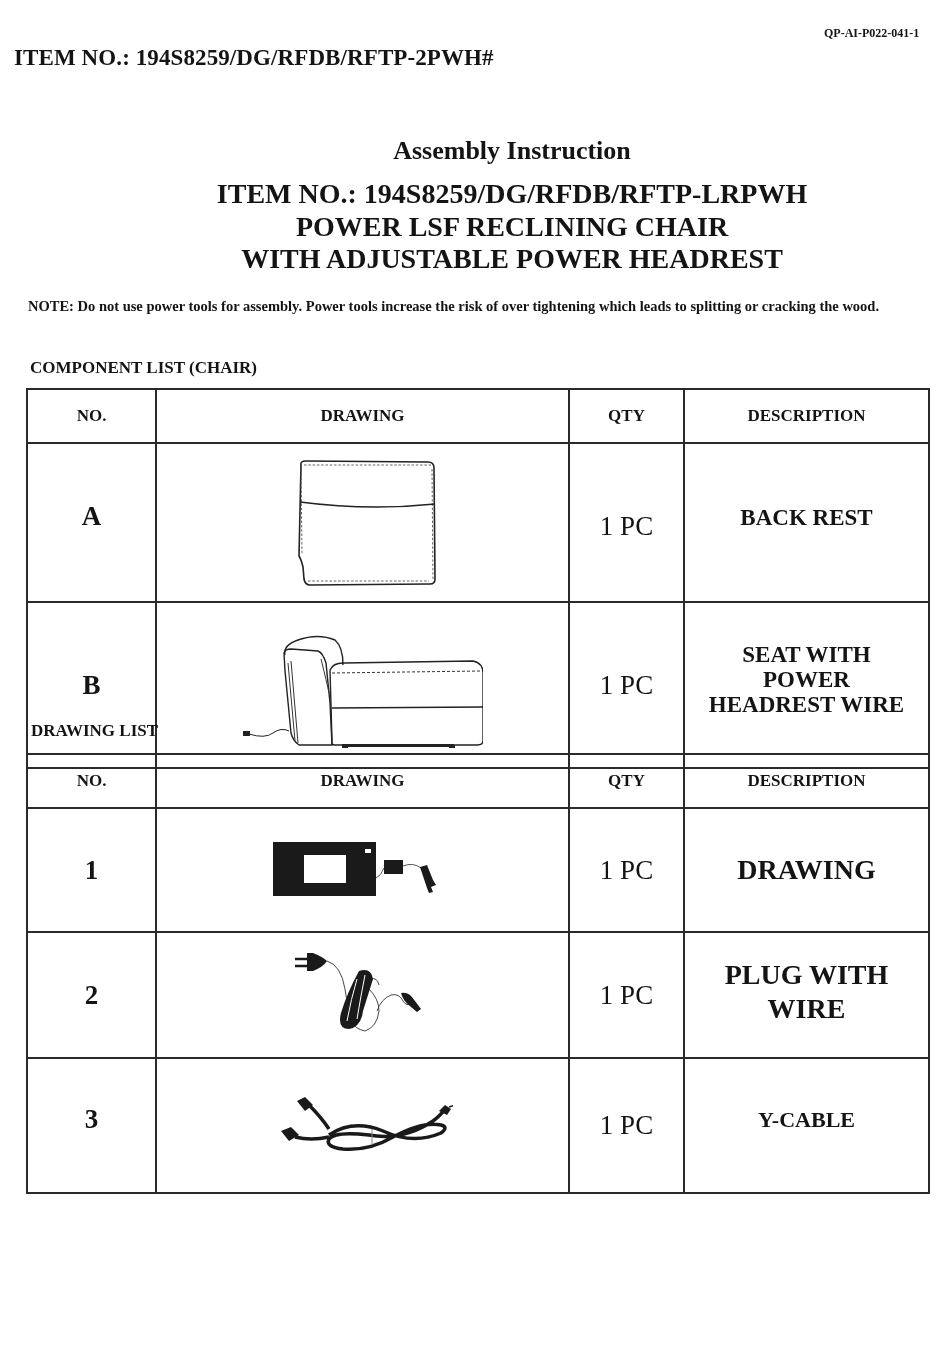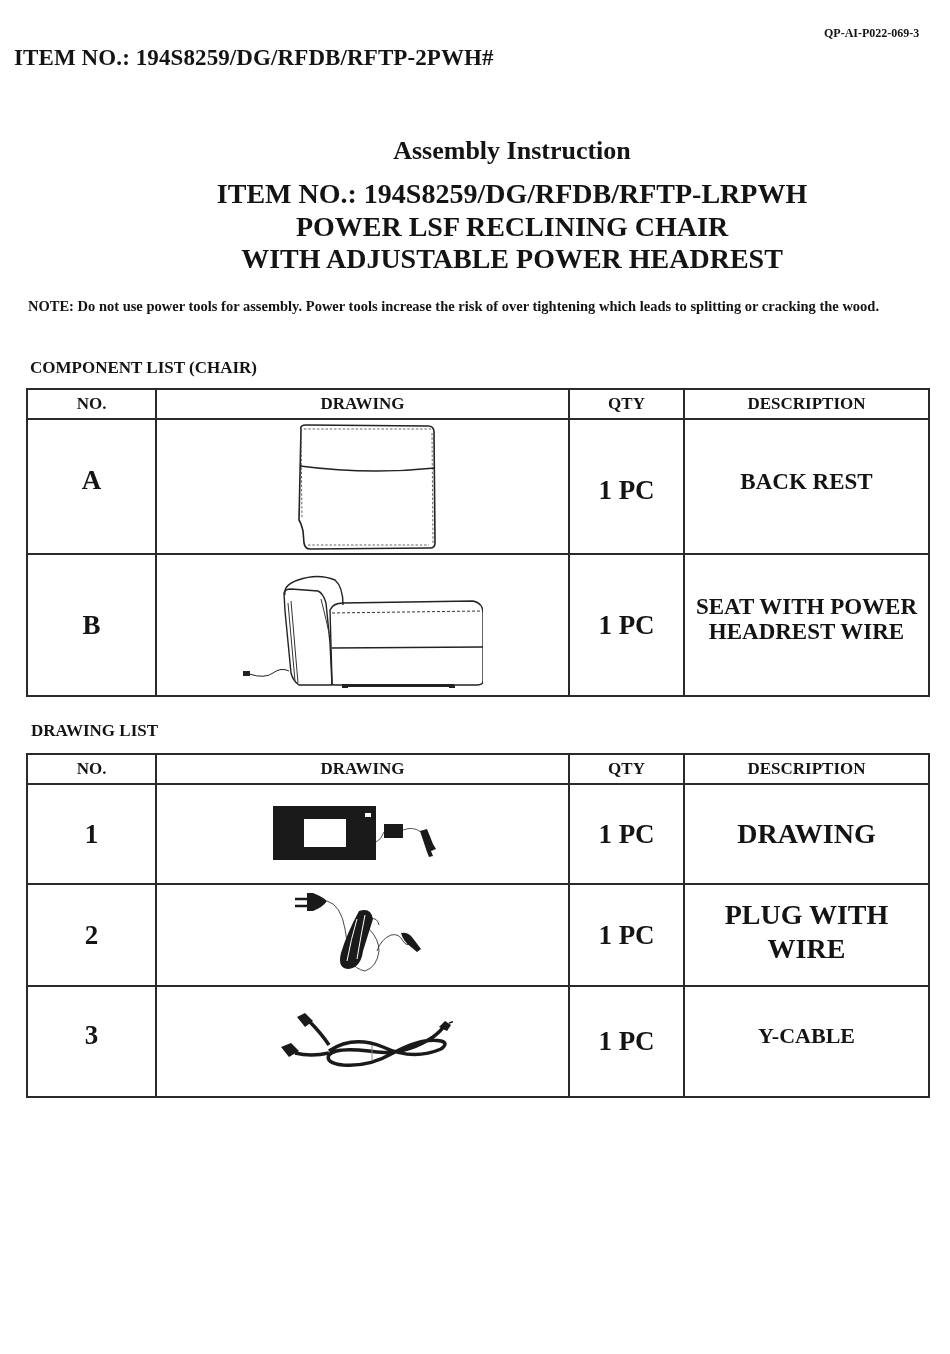--- a/index.html
+++ b/index.html
@@ -18,45 +18,45 @@
   #note { left: 28px; top: 297px; width: 900px; font-size: 14.5px; font-weight: bold; line-height: 19px; }
   .section-label { font-size: 17px; font-weight: bold; }
   #comp-label { left: 30px; top: 358px; text-align: center; }
   #hw-label { left: 31px; top: 721px; }
 
   table.grid {
     position: absolute; left: 26px; width: 904px;
     border-collapse: collapse; table-layout: fixed;
   }
   table.grid td, table.grid th {
-    border: 2px solid #2a2a2a; padding: 0; text-align: center; vertical-align: middle;
+    border: 2px solid #2a2a2a; padding: 12px; text-align: center; vertical-align: middle;
   }
   table.grid th { font-size: 17px; font-weight: bold; height: 28px; }
   .col-no { width: 129px; }
   .col-draw { width: 413px; }
   .col-qty { width: 115px; }
   .col-desc { width: auto; }
   .cell-no { font-size: 27px; font-weight: bold; }
-  .cell-qty { font-size: 27px; font-weight: bold; }
+  .cell-qty { font-size: 27px; font-weight: normal; }
   .cell-desc { font-size: 23px; font-weight: bold; line-height: 25px; margin-left: 30px; }
   .cell-desc.big { font-size: 28px; line-height: 34px; }
   #comp-table { top: 388px; }
   #hw-table { top: 753px; }
   .row-a td { height: 133px; }
   .row-b td { height: 140px; }
   .row-1 td { height: 98px; }
   .row-2 td { height: 100px; }
   .row-3 td { height: 109px; }
   svg { display: block; margin: 0 auto; }
 </style>
 </head>
 <body>
 
 <div id="item-top" class="abs">ITEM NO.: 194S8259/DG/RFDB/RFTP-2PWH#</div>
-<div id="doc-code" class="abs">QP-AI-P022-069-3</div>
+<div id="doc-code" class="abs">QP-AI-P022-041-1</div>
 
 <div id="t-assembly" class="abs title">Assembly Instruction</div>
 <div id="t-item" class="abs title">ITEM NO.: 194S8259/DG/RFDB/RFTP-LRPWH</div>
 <div id="t-l2" class="abs title">POWER LSF RECLINING CHAIR</div>
 <div id="t-l3" class="abs title">WITH ADJUSTABLE POWER HEADREST</div>
 
 <div id="note" class="abs">NOTE: Do not use power tools  for assembly. Power tools increase the risk of over tightening which leads to splitting or cracking the wood.</div>
 
 <div id="comp-label" class="abs section-label">COMPONENT LIST (CHAIR)</div>
 

